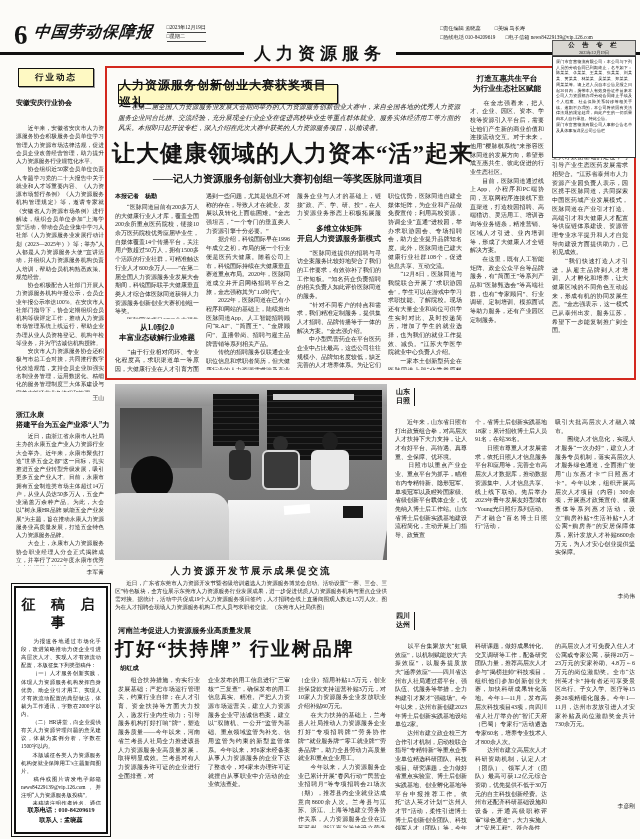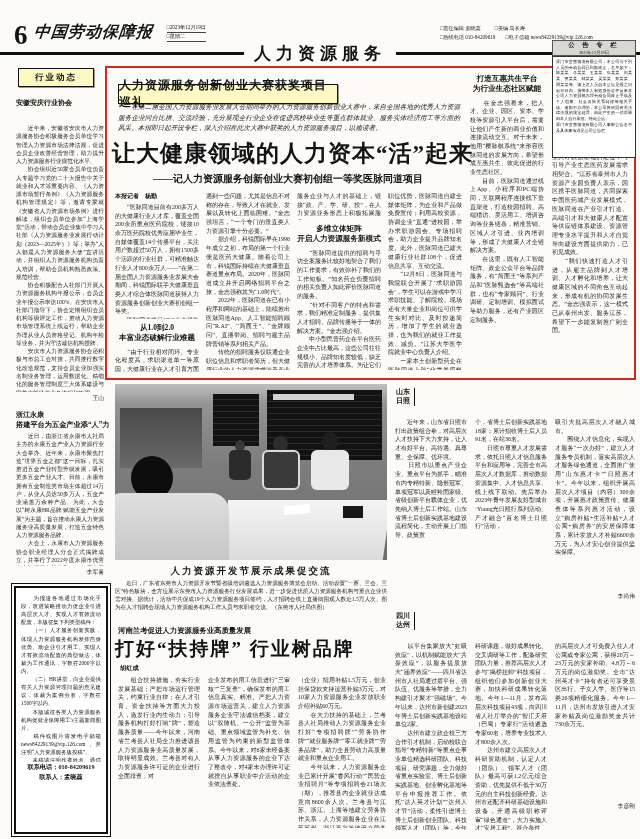--- a/index.html
+++ b/index.html
@@ -95,20 +95,21 @@
   <div class="abs byline" style="left:16px;top:394px;width:88px;">王山</div>
 
   <div class="abs kicker" style="left:16px;top:410px;font-size:7px;">浙江永康</div>
   <div class="abs" style="left:16px;top:420px;width:90px;font-size:7.2px;font-weight:900;white-space:nowrap;">搭建平台为五金产业添“人”力</div>
   <div class="abs bodytext" style="left:16px;top:432px;width:88px;height:134px;font-size:5.7px;">　　近日，由浙江省永康市人社局主办的永康五金产业人力资源行业大会举办。近年来，永康市聚焦打造“世界五金之都”这一目标，扎实推进五金产业转型升级发展，吸引更多五金产业人才。目前，永康市拥有五金制造类市场主体超过14万户，从业人员达50多万人，五金产业涵盖万余种产品。为此，大会以“树永康HR品牌 赋能五金产业发展”为主题，旨在推动永康人力资源服务业高质量发展，打造五金特色人力资源服务品牌。
 　　大会上，永康市人力资源服务协会职业经理人分会正式揭牌成立，并举行了2022年度永康市优秀人力资源服务机构和2022年度永康市十佳人力资源经理人颁奖仪式。“我们希望能够搭建起永康职业经理人融合发展共赢的平台，助力企业做强做大。”永康市相关负责人表示，市人社局将持续优化服务。
 　　据悉，本次大会还举办了系列主题报告，邀请企业专家代表分享数智时代下人力资源管理方面的经验和心得。</div>
   <div class="abs byline" style="left:16px;top:568px;width:88px;">李军青</div>
 
   <div class="abs" id="zg" style="left:14px;top:586px;width:80px;height:232px;">
+    <div id="zgTitle">征 稿 启 事</div>
     <div id="zgBody" style="height:168px;">　　为报道各地通过市场化手段，改进策略推动力促企业引进高层次人才、实现人才有效流动配置，本版征集下列类型稿件：
 　　（一）人才服务创新实践，体现人力资源服务机构发挥自身优势、助企业引才用工、实现人才有效流动配置的典型做法，体裁为工作通讯，字数在2000字以内。
 　　（二）HR讲堂，向企业提供有关人力资源管理问题的意见建议，体裁为案例分析，字数在1500字以内。
 　　本版诚征各类人力资源服务机构促就业保障用工's主题新闻图片。
 　　稿件或图片请发电子邮箱 news84229139@vip.126.com，并注明“人力资源服务版投稿”。
 　　来稿请注明作者姓名、通信地址、电话与邮编，以便稿件刊发后奉寄样报与稿酬。</div>
     <div class="zgContact">联系电话：010-84209619</div>
     <div class="zgContact">联系人：孟晓蕊</div>
   </div>
 

